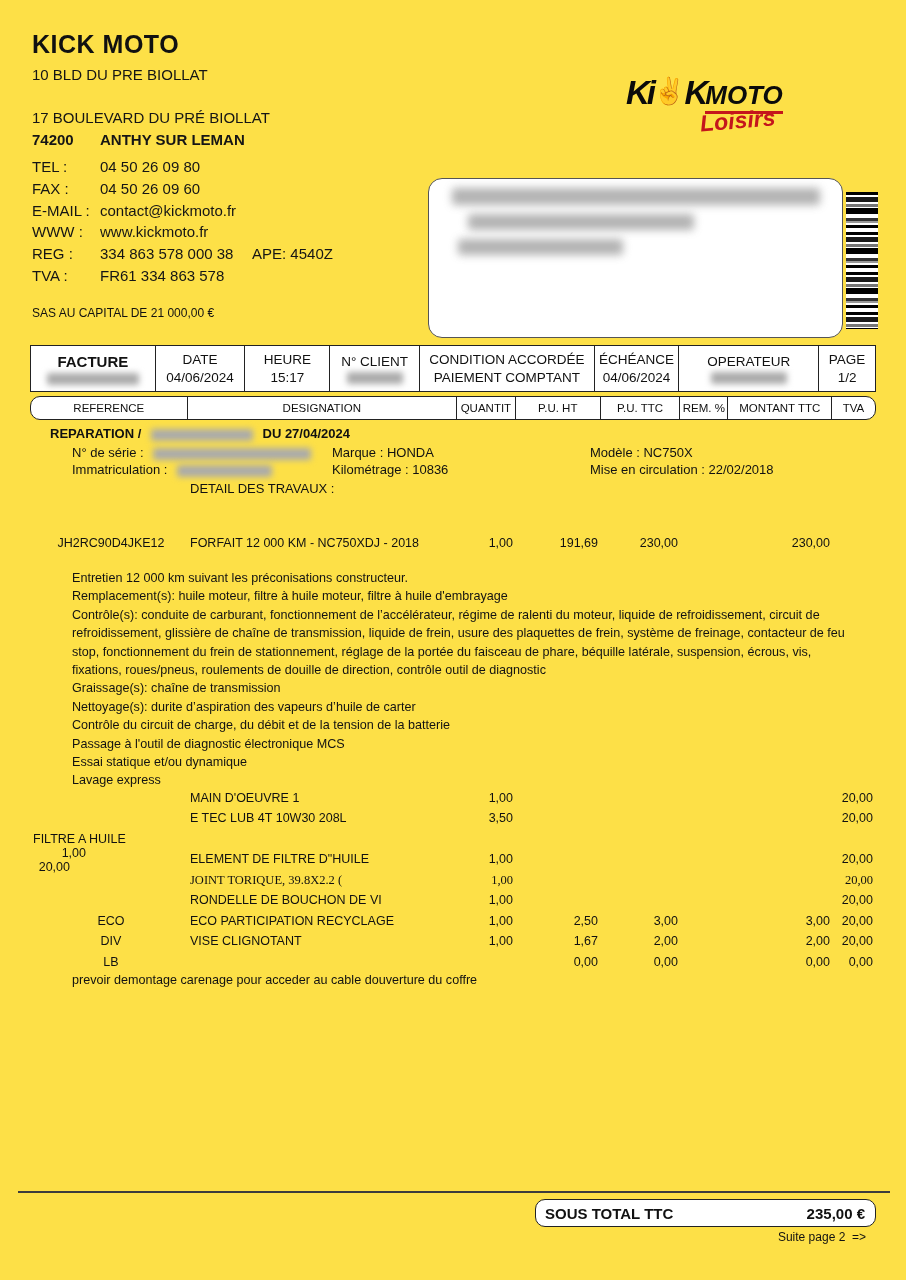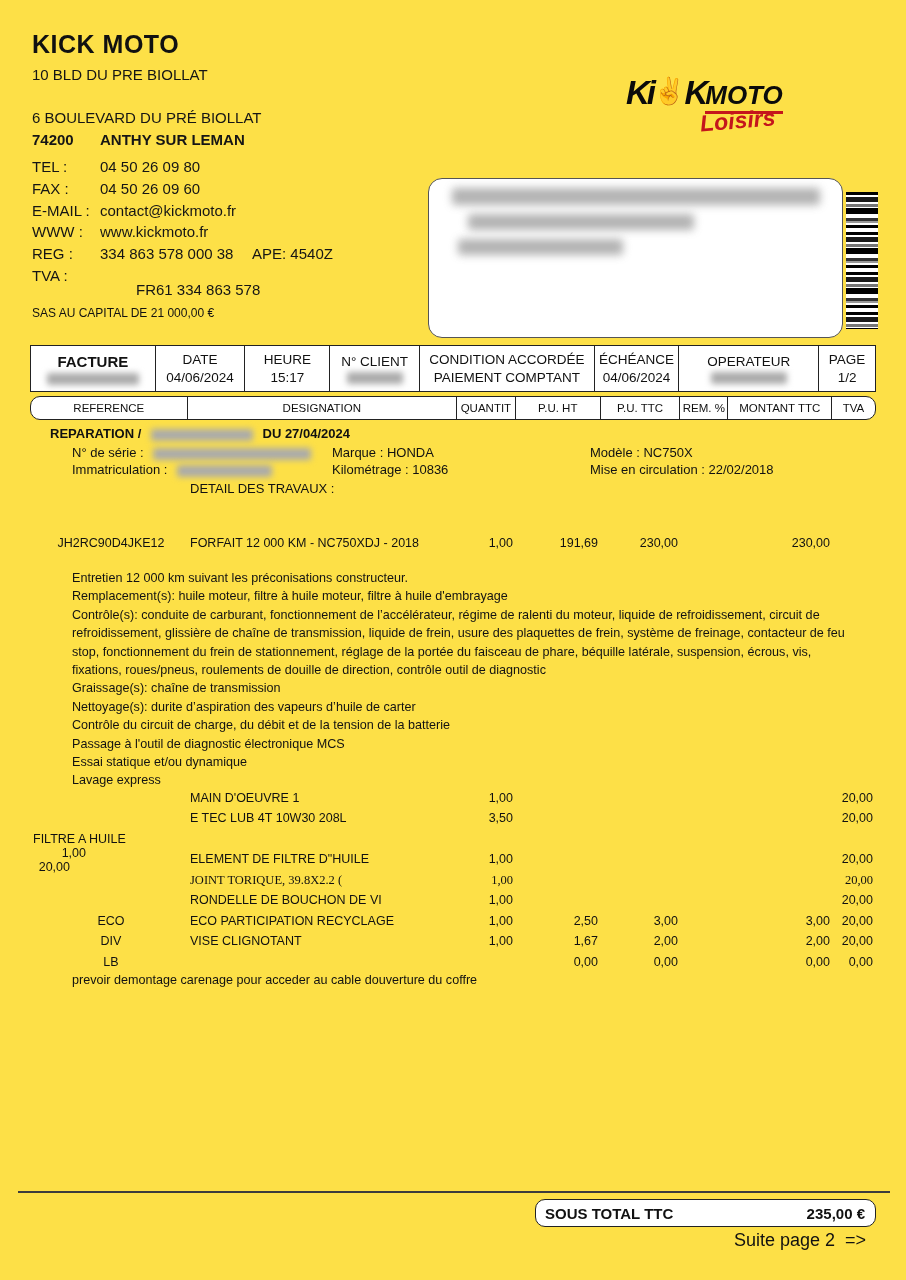--- a/index.html
+++ b/index.html
@@ -68,46 +68,46 @@
 
   
   .desc { left:72px; top:569px; width:788px; font-size:12.6px; line-height:18.4px; color:#121212; }
   .note { left:72px; top:973px; font-size:12.6px; }
 
   
   .foot-rule { left:18px; top:1191px; width:872px; height:2px; background:#3c3c3c; }
   .total-box { left:535px; top:1199px; width:341px; height:28px; border:1.6px solid #222; border-radius:10px; display:flex; align-items:center; justify-content:space-between; padding:0 10px 0 9px; background:#fff; }
   .total-label { font-size:15px; font-weight:bold; }
   .total-value { font-size:15px; font-weight:bold; }
-  .suite { left:610px; top:1230px; width:256px; text-align:right; font-size:18px; white-space:pre; }
+  .suite { left:610px; top:1230px; width:256px; text-align:right; font-size:12px; white-space:pre; }
 </style>
 </head>
 <body>
 
 <div class="page">
 
   <div class="abs co-name">KICK MOTO</div>
   <div class="abs co-line lbl-col" style="top:66px;">10 BLD DU PRE BIOLLAT</div>
-  <div class="abs co-line lbl-col" style="top:109px;">6 BOULEVARD DU PRÉ BIOLLAT</div>
+  <div class="abs co-line lbl-col" style="top:109px;">17 BOULEVARD DU PRÉ BIOLLAT</div>
   <div class="abs co-line lbl-col co-bold" style="top:131px;">74200</div>
   <div class="abs co-line val-col co-bold" style="top:131px;">ANTHY SUR LEMAN</div>
 
   <div class="abs co-line lbl-col" style="top:158px;">TEL :</div>
   <div class="abs co-line val-col" style="top:158px;">04 50 26 09 80</div>
   <div class="abs co-line lbl-col" style="top:180px;">FAX :</div>
   <div class="abs co-line val-col" style="top:180px;">04 50 26 09 60</div>
   <div class="abs co-line lbl-col" style="top:202px;">E-MAIL :</div>
   <div class="abs co-line val-col" style="top:202px;">contact@kickmoto.fr</div>
   <div class="abs co-line lbl-col" style="top:223px;">WWW :</div>
   <div class="abs co-line val-col" style="top:223px;">www.kickmoto.fr</div>
   <div class="abs co-line lbl-col" style="top:245px;">REG :</div>
   <div class="abs co-line val-col" style="top:245px;">334 863 578 000 38</div>
   <div class="abs co-line" style="left:252px; top:245px;">APE: 4540Z</div>
   <div class="abs co-line lbl-col" style="top:267px;">TVA :</div>
-  <div class="abs co-line val-col" style="top:281px;margin-left:36px;">FR61 334 863 578</div>
+  <div class="abs co-line val-col" style="top:267px;">FR61 334 863 578</div>
   <div class="abs co-capital">SAS AU CAPITAL DE 21 000,00 €</div>
 
   <div class="abs logo">
     <div class="logo-row">
       <span class="logo-kick"><span>Ki</span><span class="logo-hand">✌</span><span>K</span></span><span class="logo-moto">MOTO</span>
     </div>
     <div class="logo-loisirs">Loisirs</div>
   </div>
 
   <div class="abs addr-box"></div>

